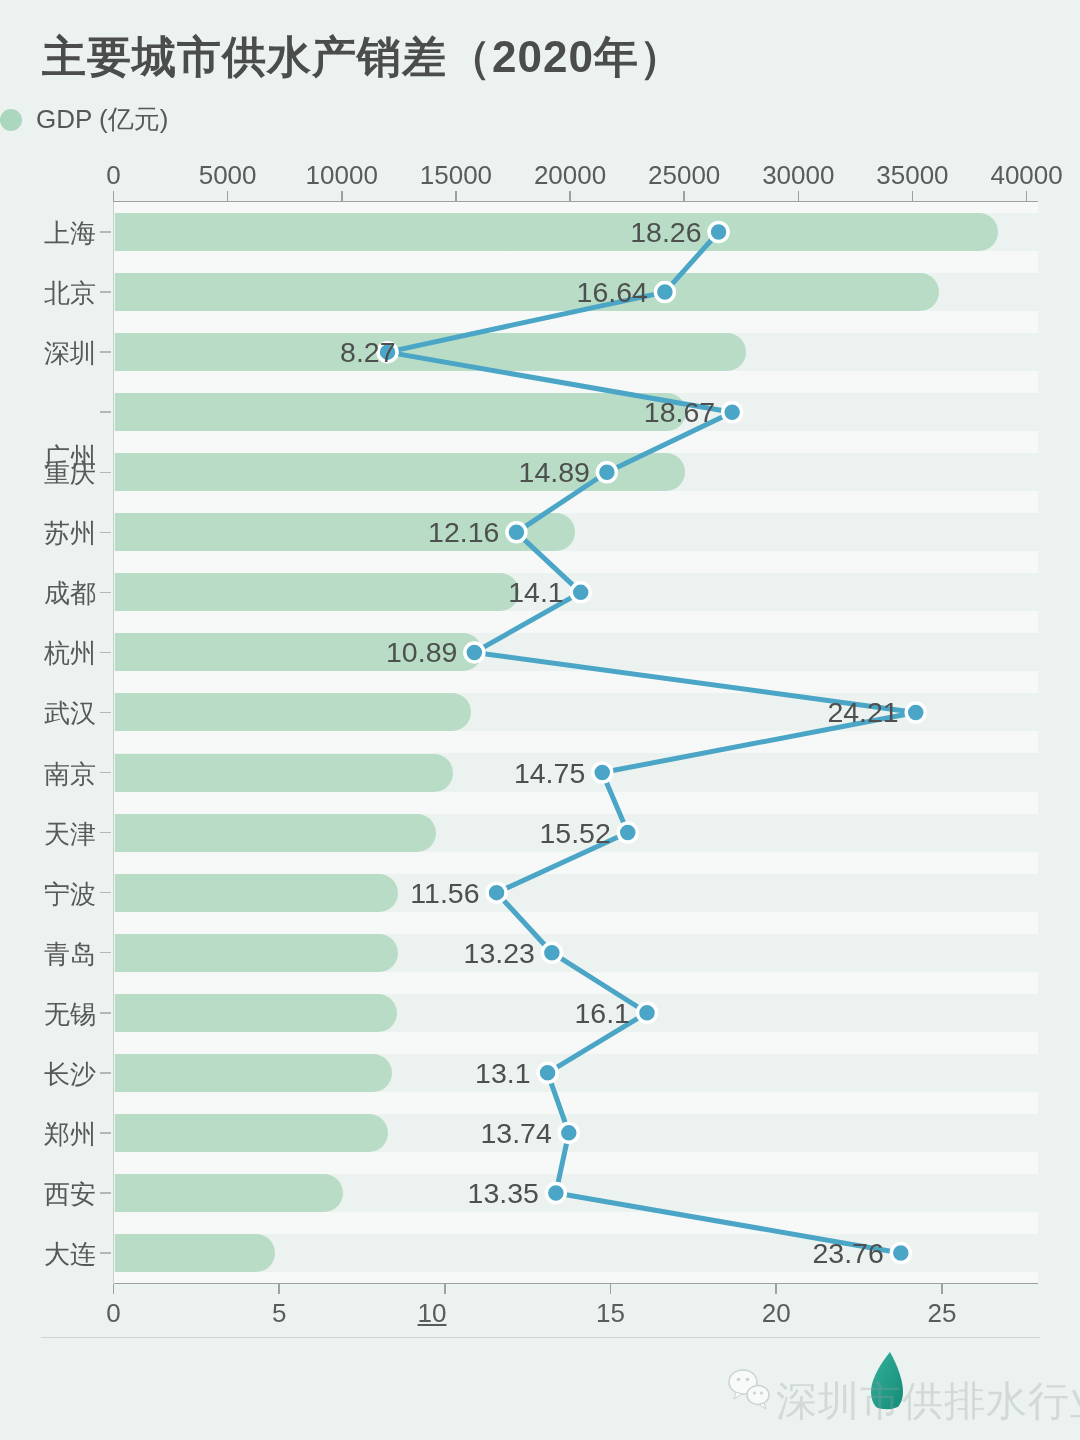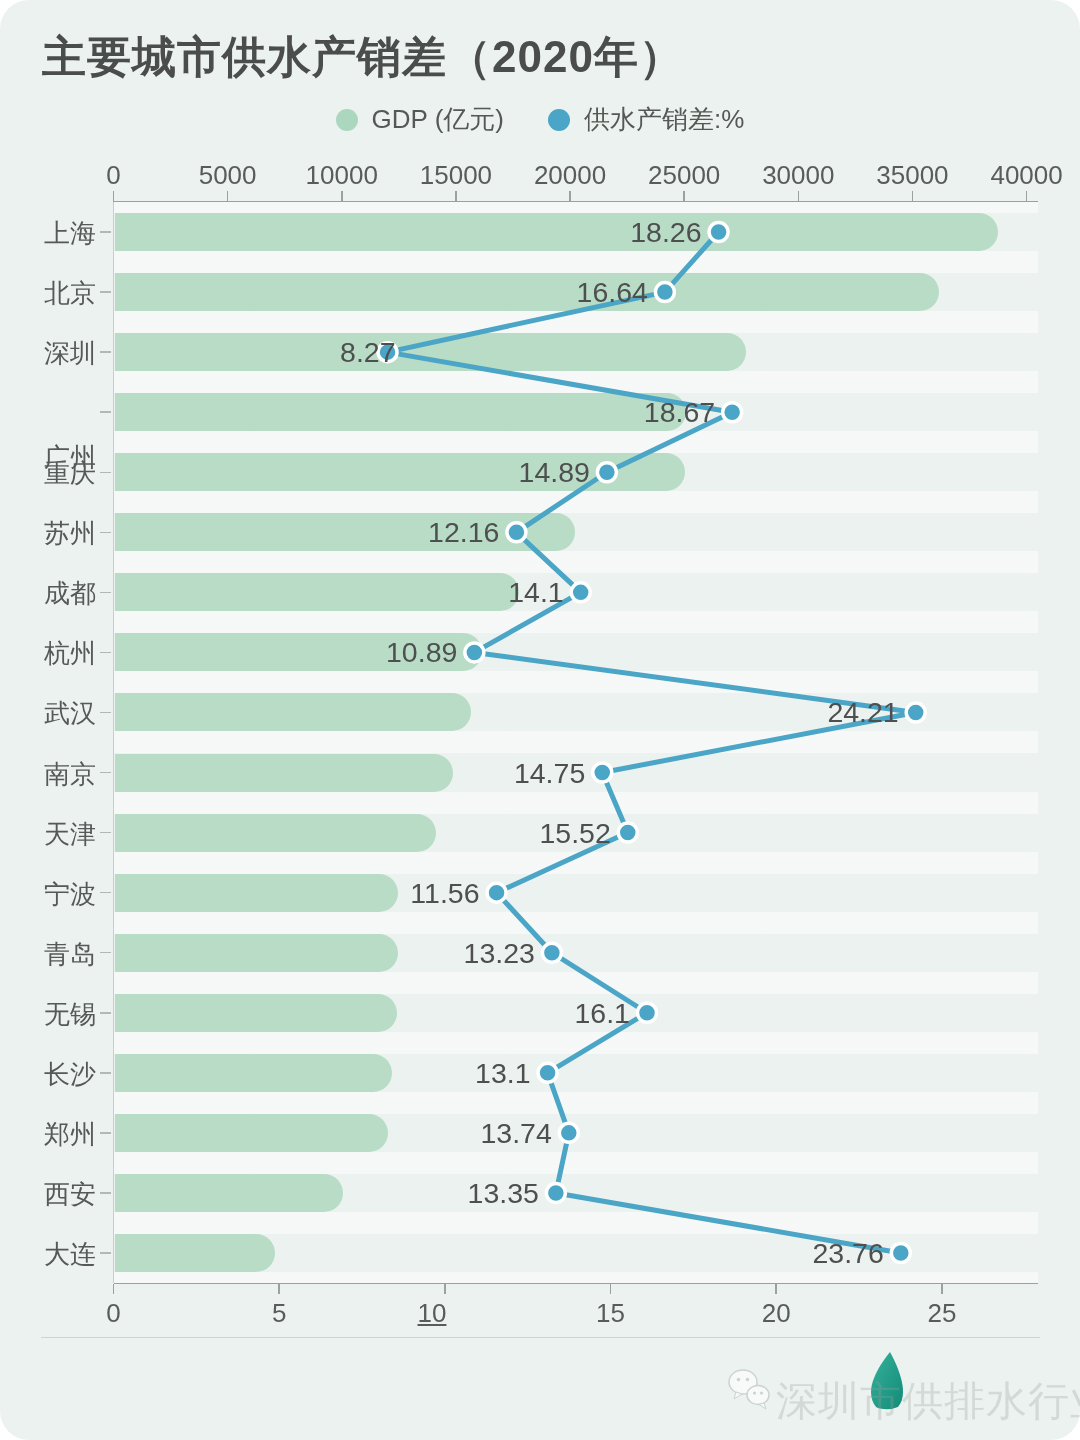--- a/index.html
+++ b/index.html
@@ -2,29 +2,28 @@
 <html><head>
 <meta charset="utf-8">
 <style>
   html,body{margin:0;padding:0;}
   .page{
     position:relative;
     width:1080px;height:1440px;
     background:#ecf2ef;
     font-family:"Liberation Sans","DejaVu Sans",sans-serif;
     overflow:hidden;
-    border-radius:29px;
   }
   .title{
     position:absolute;left:42px;top:28px;margin:0;
     font-size:44px;font-weight:700;color:#4a4d4c;letter-spacing:1px;
   }
   .legend{
     position:absolute;left:0;top:102px;width:1080px;
-    display:flex;justify-content:center;align-items:center;gap:44px;
+    display:flex;justify-content:flex-start;align-items:center;gap:44px;
   }
   .legend-item{display:flex;align-items:center;gap:14px;}
   .legend-swatch{width:22px;height:22px;border-radius:50%;}
   .legend-label{font-size:26px;color:#555856;}
   .chart{position:absolute;left:0;top:0;width:1080px;height:1440px;}
   .abs{position:absolute;}
   .axis-line{background:#9ba19e;}
   .axis-tick{background:#9ba19e;}
   .axis-label{font-size:26px;color:#595c5a;text-align:center;}
   .cat-label{font-size:26px;color:#565957;text-align:right;}
@@ -57,24 +56,20 @@
 <body>
 
 <div class="page">
 
   <h1 class="title">主要城市供水产销差（2020年）</h1>
 
   <div class="legend" id="legend">
       <div class="legend-item">
         <span class="legend-swatch" style="background: rgb(171, 215, 191);"></span>
         <span class="legend-label">GDP (亿元)</span>
-      </div>
-      <div class="legend-item">
-        <span class="legend-swatch" style="background: rgb(74, 165, 198);"></span>
-        <span class="legend-label">供水产销差:%</span>
       </div>
     </div>
 
   <div class="chart" id="chart">
       <div class="abs stripes" style="left: 113.5px; top: 202px; width: 924.5px; height: 1081px;"></div>
       <div class="abs axis-line" style="left: 113.5px; top: 200.5px; width: 924.5px; height: 1.5px;"></div>
       <div class="abs axis-tick" style="left: 112.75px; top: 191px; width: 1.5px; height: 11px;"></div>
       <div class="abs axis-label" style="left: 43.5px; top: 160px; width: 140px;">0</div>
       <div class="abs axis-tick" style="left: 226.886px; top: 191px; width: 1.5px; height: 11px;"></div>
       <div class="abs axis-label" style="left: 157.636px; top: 160px; width: 140px;">5000</div>

